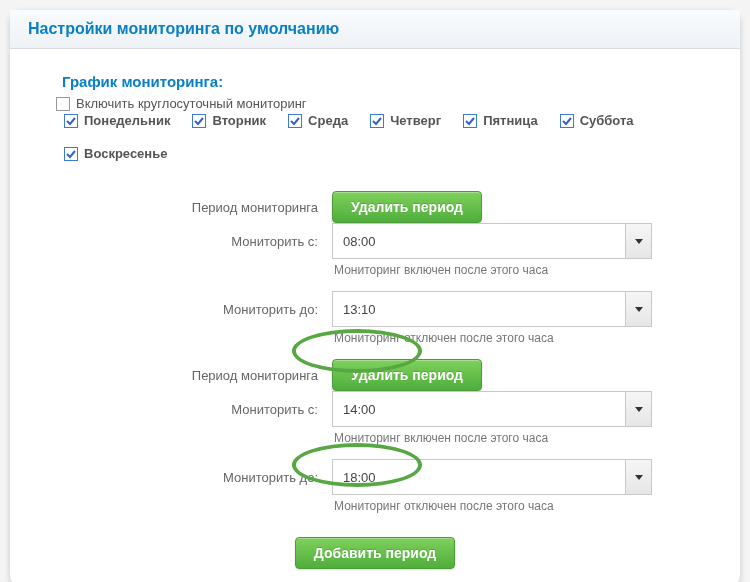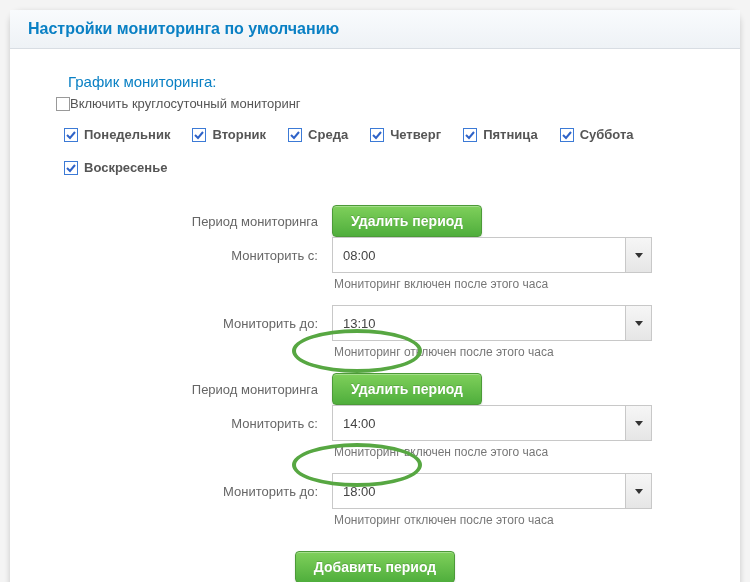--- a/index.html
+++ b/index.html
@@ -19,22 +19,22 @@
     border-radius: 12px;
     min-height: 562px;
   }
   .panel-header {
     background: linear-gradient(#f9fbfd, #eef2f6);
     border-bottom: 1px solid #d8dde3;
     padding: 10px 18px;
   }
   .panel-title { color:#0a80c4; font-size: 16px; font-weight: bold; }
   .panel-body { padding: 14px 28px 18px; position: relative; }
-  .section-title { color:#0a80c4; font-size: 15px; font-weight: normal; margin: 10px 0 6px 30px; }
-  .row { margin: 2px 0 16px 18px; display:flex; align-items:center; gap:0; }
+  .section-title { color:#0a80c4; font-size: 15px; font-weight: bold; margin: 10px 0 6px 24px; }
+  .row { margin: 2px 0 2px 18px; display:flex; align-items:center; gap:6px; }
   .chk { width:14px; height:14px; border:1px solid #999; background:#fff; display:inline-flex; align-items:center; justify-content:center; cursor:pointer; }
   .chk.blue { border-color:#3c7ad6; }
   .chk.blue .tick { width:10px; height:10px; }
   .tick {
     width: 9px; height: 9px; display:block;
   }
   .tick svg { width:100%; height:100%; display:block; }
   .days { display:flex; flex-wrap:wrap; gap:18px 22px; margin: 0 10px 10px 26px; font-weight:bold; color:#555; }
   .day { display:flex; align-items:center; gap:6px; }
   .day .chk { border-color:#3c7ad6; }

